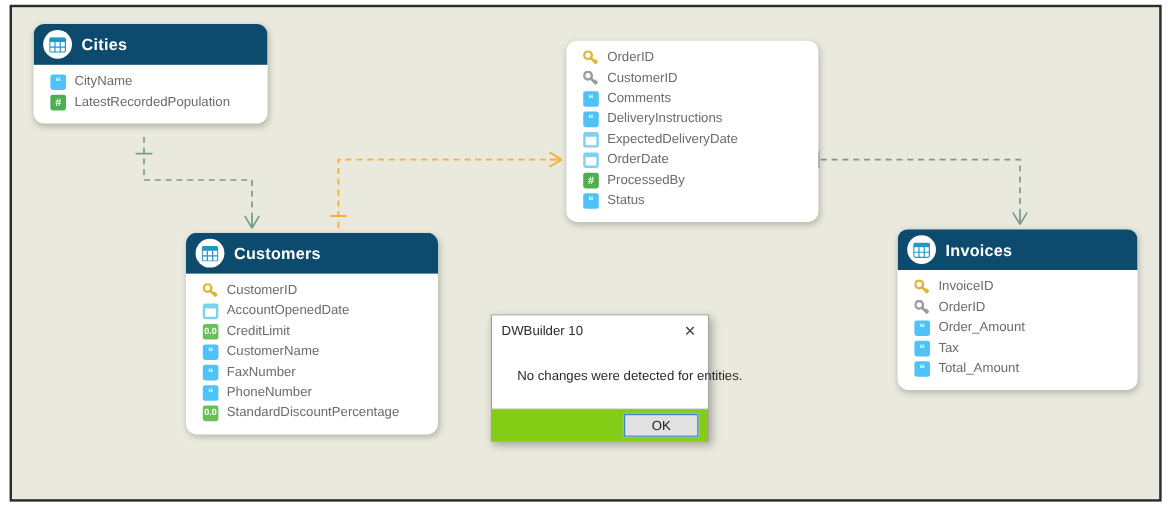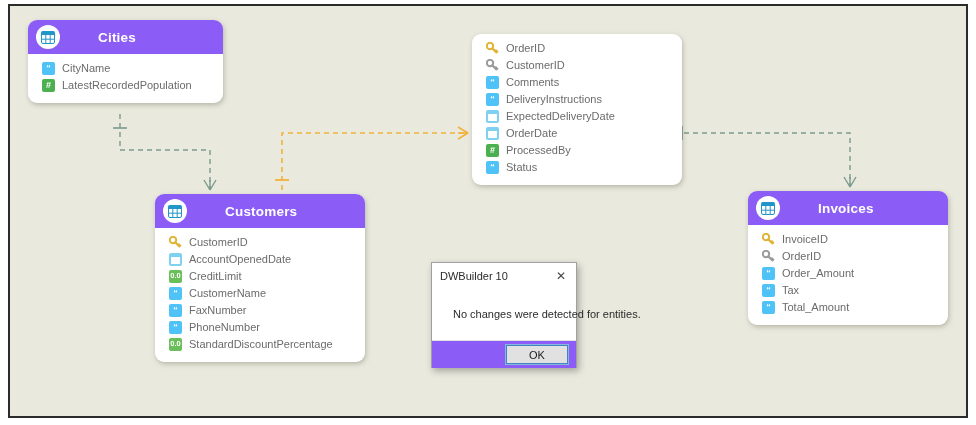--- a/index.html
+++ b/index.html
@@ -36,26 +36,25 @@
   .entity {
     position: absolute;
     background: #ffffff;
     border-radius: 9px;
     box-shadow: 1px 2px 5px rgba(90,90,70,0.35);
     overflow: hidden;
     z-index: 5;
   }
   .entity-header {
     height: 34px;
-    background: #8b5cf6;
+    background: #0c4a6e;
     display: flex;
     align-items: center;
     padding-left: 8px;
     box-sizing: border-box;
-    gap: 30px;
   }
   .entity-header-icon {
     width: 24px;
     height: 24px;
     border-radius: 50%;
     background: #ffffff;
     display: flex;
     align-items: center;
     justify-content: center;
     flex: 0 0 auto;
@@ -132,23 +131,23 @@
     left: 0; top: 0;
     width: 100%;
     height: 100%;
     z-index: 1;
     pointer-events: none;
   }
 
   
   #dialog {
     position: absolute;
-    left: 421px;
+    left: 399px;
     top: 256px;
-    width: 146px;
+    width: 182px;
     height: 106px;
     background: #ffffff;
     border: 1px solid #a0a0a0;
     box-shadow: 2px 3px 7px rgba(0,0,0,0.30);
     z-index: 40;
     box-sizing: border-box;
     font-size: 11px;
   }
   #dialog-titlebar {
     height: 25px;
@@ -182,21 +181,21 @@
     padding-left: 21px;
     box-sizing: border-box;
   }
   #dialog-message {
     font-size: 11px;
     color: #2b2b2b;
     white-space: nowrap;
   }
   #dialog-footer {
     height: 28px;
-    background: #8b5cf6;
+    background: #84cc16;
     border-top: 1px solid #dfdfdf;
     display: flex;
     align-items: center;
     justify-content: flex-end;
     padding-right: 8px;
     box-sizing: border-box;
     padding-left: 44px;
   }
   #dialog-ok {
     width: 62px;

